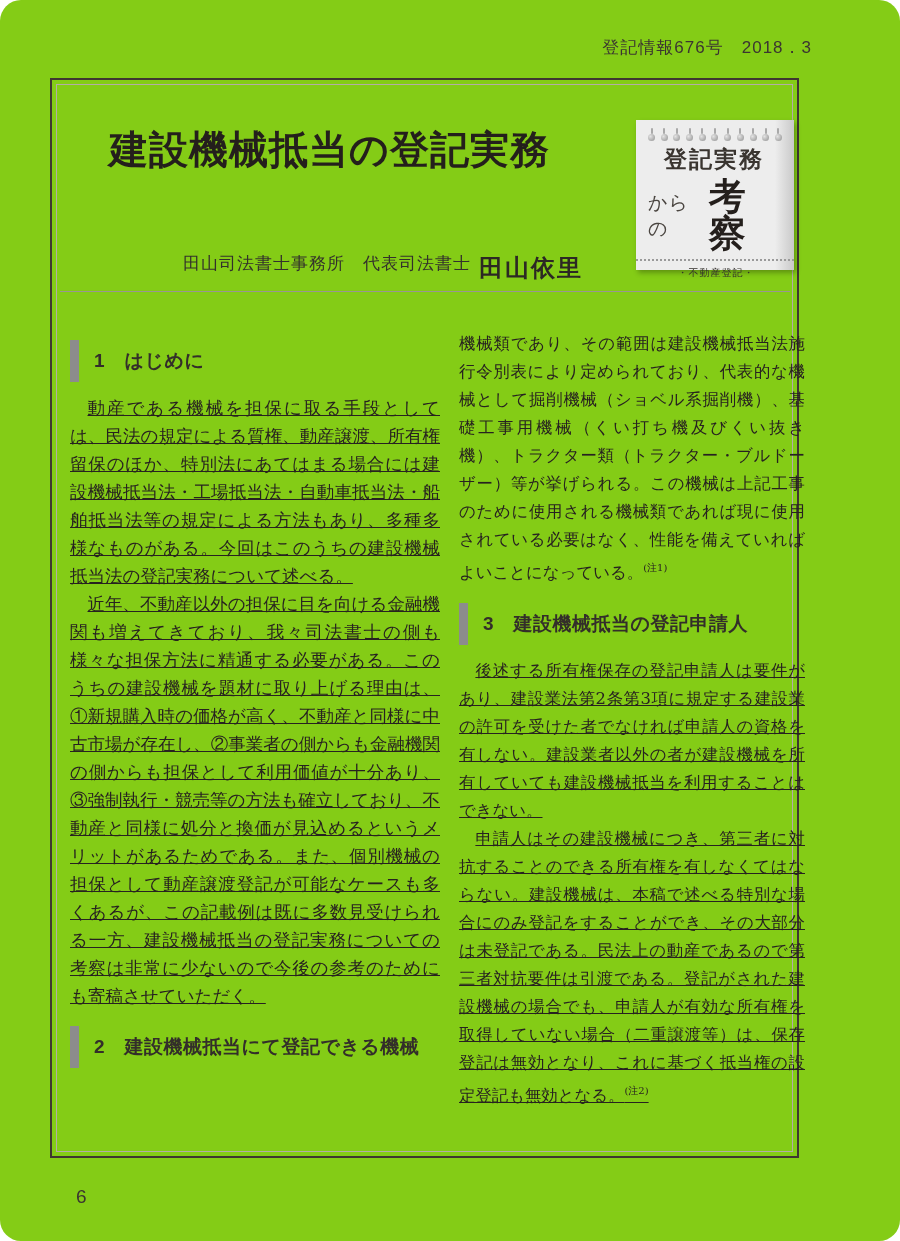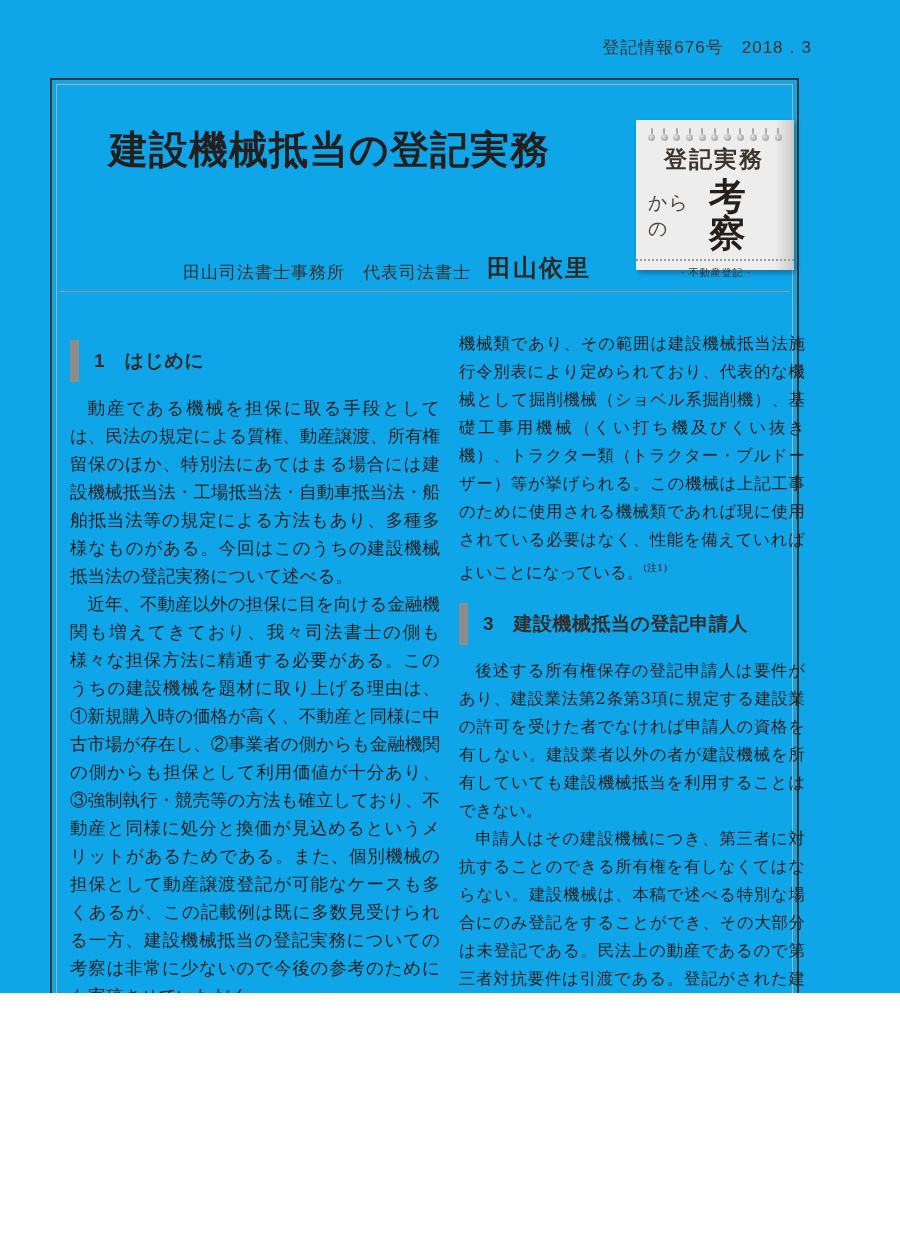--- a/index.html
+++ b/index.html
@@ -1,17 +1,17 @@
 <!DOCTYPE html>
 <html><head>
 <meta charset="utf-8">
 <style>
   html,body{margin:0;padding:0;background:#ffffff;}
-  .page{position:relative;width:900px;height:993px;background:#0ea5e9;overflow:hidden;
-        font-family:"Liberation Sans",sans-serif;color:#272220;}
+  .page{position:relative;width:900px;height:1241px;background:#84cc16;overflow:hidden;
+        font-family:"Liberation Sans",sans-serif;color:#272220;border-radius:21px;}
 
   .issue-header{position:absolute;top:36px;right:88px;font-size:17px;letter-spacing:1px;
         color:#3b3531;font-weight:500;}
 
   .frame{position:absolute;left:50px;top:78px;width:749px;height:1080px;
         border:2.5px solid #3f3631;box-sizing:border-box;}
   .frame-inner{position:absolute;left:4px;top:4px;right:4px;bottom:4px;
         border:1px solid #b3aca7;}
 
   .title{position:absolute;left:92px;top:106px;margin:17px;font-size:39px;letter-spacing:1px;
@@ -27,31 +27,31 @@
   .hole .ball{width:7px;height:7px;border-radius:50%;
         background:radial-gradient(circle at 35% 35%,#e3e3e3,#8f8f8f);}
   .badge-line1{font-size:23px;font-weight:700;color:#3a3530;letter-spacing:2px;line-height:1.1;margin-left:16px;}
   .badge-line2{display:flex;align-items:baseline;margin-top:6px;}
   .badge-prefix{font-size:19px;color:#4a4540;letter-spacing:1px;}
   .badge-emph{font-size:37px;font-weight:700;color:#241f1c;letter-spacing:1px;
         font-family:"DejaVu Serif","Liberation Serif",serif;line-height:1;}
   .badge-divider{border-top:2px dotted #9a9a9a;margin:7px -10px 5px -12px;}
   .badge-category{text-align:center;font-size:10px;color:#33302c;letter-spacing:1px;}
 
-  .author{position:absolute;left:183px;top:252px;display:flex;align-items:flex-end;gap:16px;z-index:2;}
+  .author{position:absolute;left:183px;top:252px;display:flex;align-items:flex-start;gap:8px;z-index:2;}
   .affiliation{font-size:17px;color:#33302c;letter-spacing:1px;}
   .author-name{font-size:24px;font-weight:700;color:#2c2824;letter-spacing:2px;}
   .author-rule{position:absolute;left:60px;top:291px;width:730px;border-top:1.5px solid #9a9693;}
 
   .col{position:absolute;text-align:justify;
         font-family:"DejaVu Serif","Liberation Serif",serif;color:#272220;line-break:strict;}
   .col-left{left:70px;top:336px;width:370px;font-size:17.5px;line-height:28px;}
   .col-right{left:459px;top:330px;width:346px;font-size:16.4px;line-height:28px;}
   .body{margin:0;}
-  .indent{text-indent:1em;}
+  .indent{text-indent:1em;text-decoration:underline;}
   sup.note{font-size:10px;vertical-align:7px;letter-spacing:0;}
 
   .section-heading{display:flex;align-items:center;margin:16px 0 12px 0;text-align:left;
         font-family:"Liberation Sans",sans-serif;}
   .section-heading.first{margin-top:4px;}
   .sec-bar{width:9px;height:42px;background:#8c8c8c;margin-right:15px;flex:0 0 auto;}
   .sec-num{font-size:19px;font-weight:700;color:#332e2a;margin-right:20px;}
   .sec-title{font-size:19px;font-weight:700;color:#332e2a;letter-spacing:0.5px;}
 
   .page-number{position:absolute;left:76px;top:1186px;font-size:19px;color:#3b3531;}

